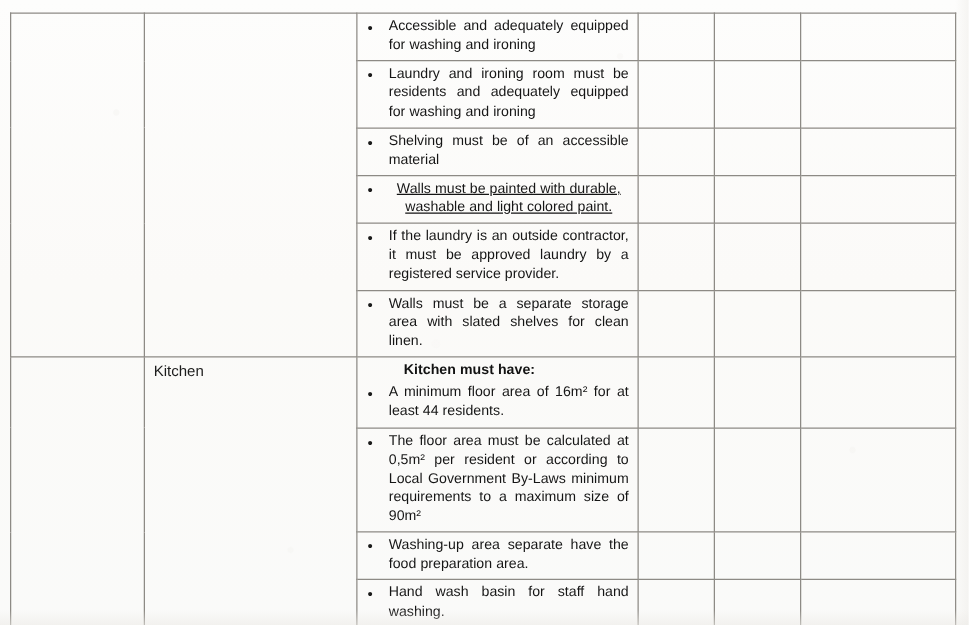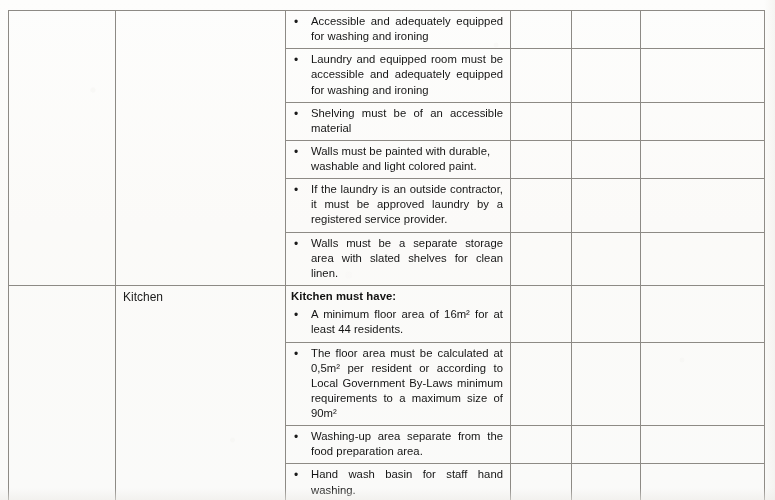--- a/index.html
+++ b/index.html
@@ -75,20 +75,21 @@
     padding: 4px 5px 3px 7px;
   }
 
   .req-heading {
     font-size: 11.3px;
     font-weight: bold;
     color: #121212;
     line-height: 1.28;
     padding: 3px 6px 1px 5px;
     letter-spacing: 0.05px;
+    margin-left: 32px;
   }
 
   .bullet-row {
     display: flex;
     align-items: flex-start;
     padding: 3px 7px 4px 5px;
   }
 
   .bullet-dot {
     flex: 0 0 auto;
@@ -104,21 +105,22 @@
     flex: 1 1 auto;
     font-size: 11.3px;
     line-height: 1.34;
     color: #151515;
     text-align: justify;
     text-justify: inter-word;
     letter-spacing: 0.02px;
     word-spacing: 0.1px;
   }
   .bullet-text.no-justify {
-    text-align: left;
+    text-align: center;
+    text-decoration: underline;
   }
 
   .empty-cell {
     height: 100%;
   }
 
   
   .edge-shade-bottom {
     position: absolute;
     left: 0;
@@ -169,21 +171,21 @@
       </td>
       <td></td>
       <td></td>
       <td></td>
     </tr>
 
     <tr>
       <td>
         <div class="bullet-row">
           <span class="bullet-dot">•</span>
-          <span class="bullet-text">Laundry and equipped room must be accessible and adequately equipped for washing and ironing</span>
+          <span class="bullet-text">Laundry and ironing room must be residents and adequately equipped for washing and ironing</span>
         </div>
       </td>
       <td></td>
       <td></td>
       <td></td>
     </tr>
 
     <tr>
       <td>
         <div class="bullet-row">
@@ -260,21 +262,21 @@
       </td>
       <td></td>
       <td></td>
       <td></td>
     </tr>
 
     <tr>
       <td>
         <div class="bullet-row">
           <span class="bullet-dot">•</span>
-          <span class="bullet-text">Washing-up area separate from the food preparation area.</span>
+          <span class="bullet-text">Washing-up area separate have the food preparation area.</span>
         </div>
       </td>
       <td></td>
       <td></td>
       <td></td>
     </tr>
 
     <tr>
       <td>
         <div class="bullet-row">

